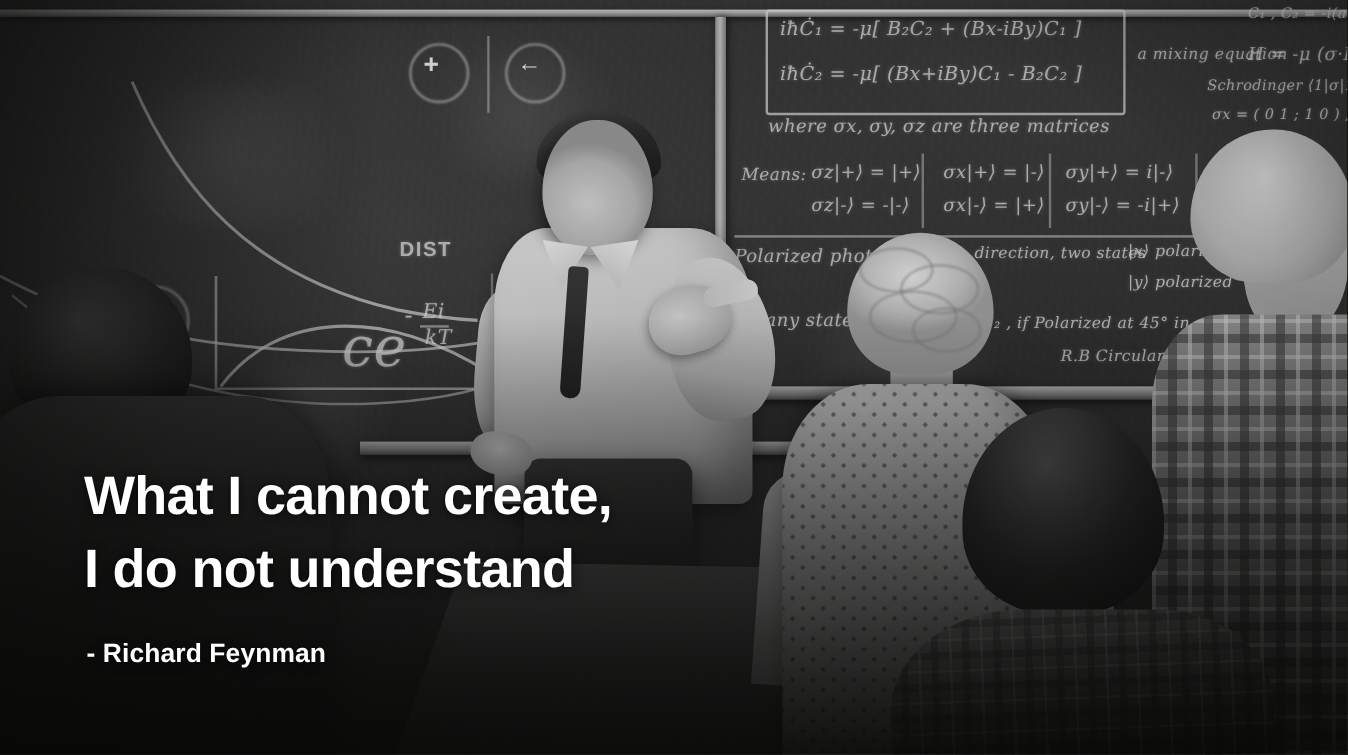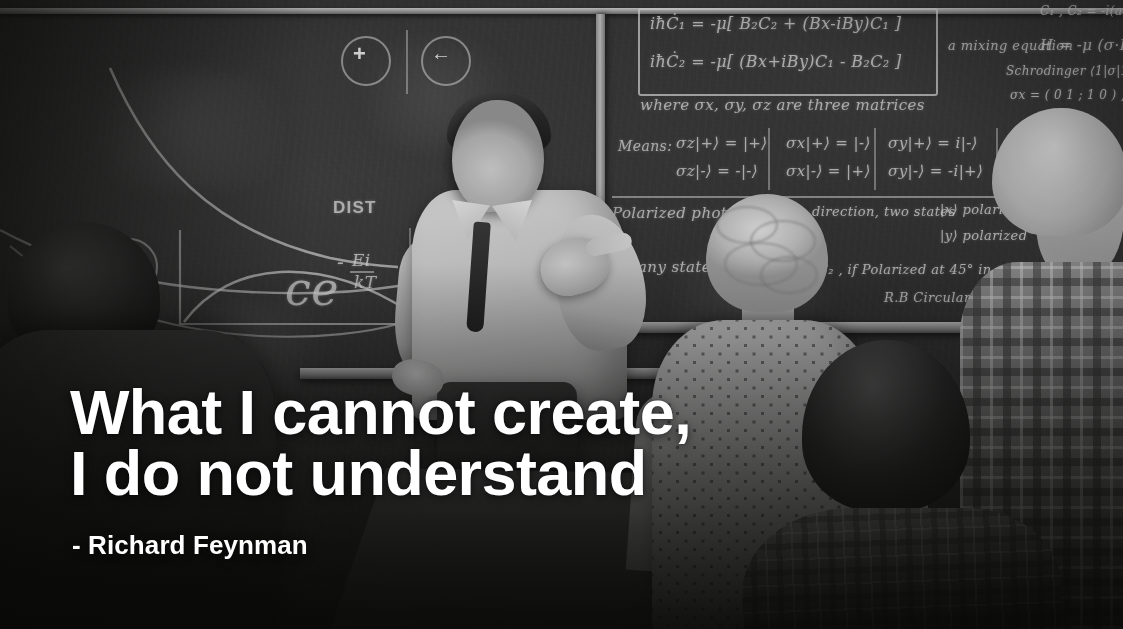--- a/index.html
+++ b/index.html
@@ -434,32 +434,32 @@
     position: absolute;
     left: 70px;
     top: 382px;
     width: 700px;
     z-index: 40;
   }
   #quote-text {
     margin: 0;
     font-family: "Liberation Sans", sans-serif;
     font-weight: bold;
-    font-size: 63px;
+    font-size: 45px;
     line-height: 61px;
     color: #ffffff;
     letter-spacing: -0.6px;
     text-shadow: 0 2px 10px rgba(0,0,0,.62), 0 0 2px rgba(0,0,0,.4);
     white-space: pre-line;
   }
   #quote-attribution {
     margin: 26px 0 0 2px;
     font-family: "Liberation Sans", sans-serif;
     font-weight: bold;
-    font-size: 26px;
+    font-size: 22px;
     line-height: 30px;
     color: #ffffff;
     letter-spacing: .1px;
     text-shadow: 0 2px 8px rgba(0,0,0,.6);
   }
 </style>
 </head>
 <body>
 
 <div id="quote-card">

